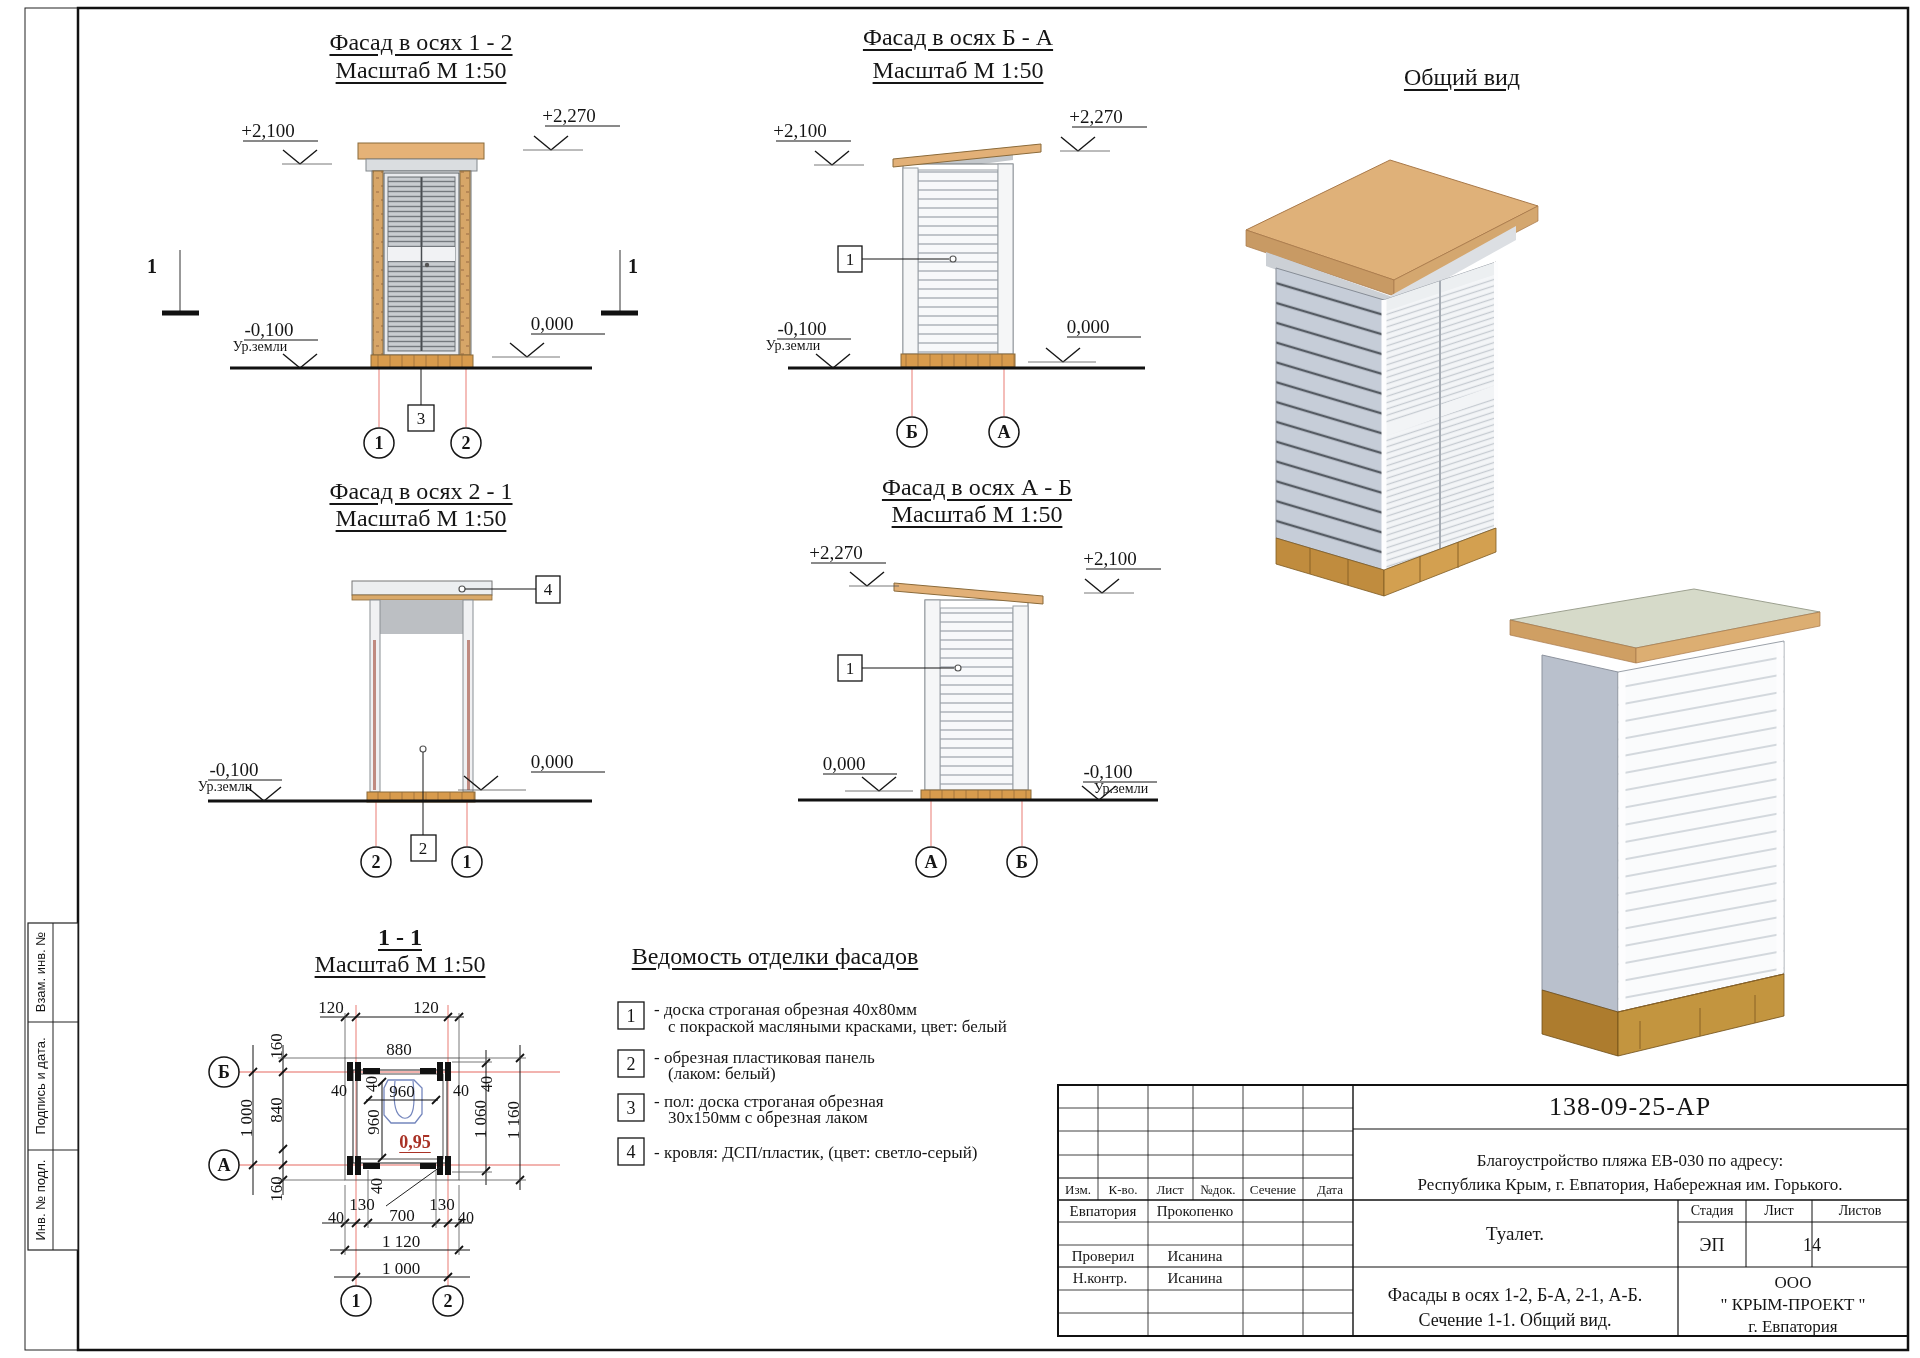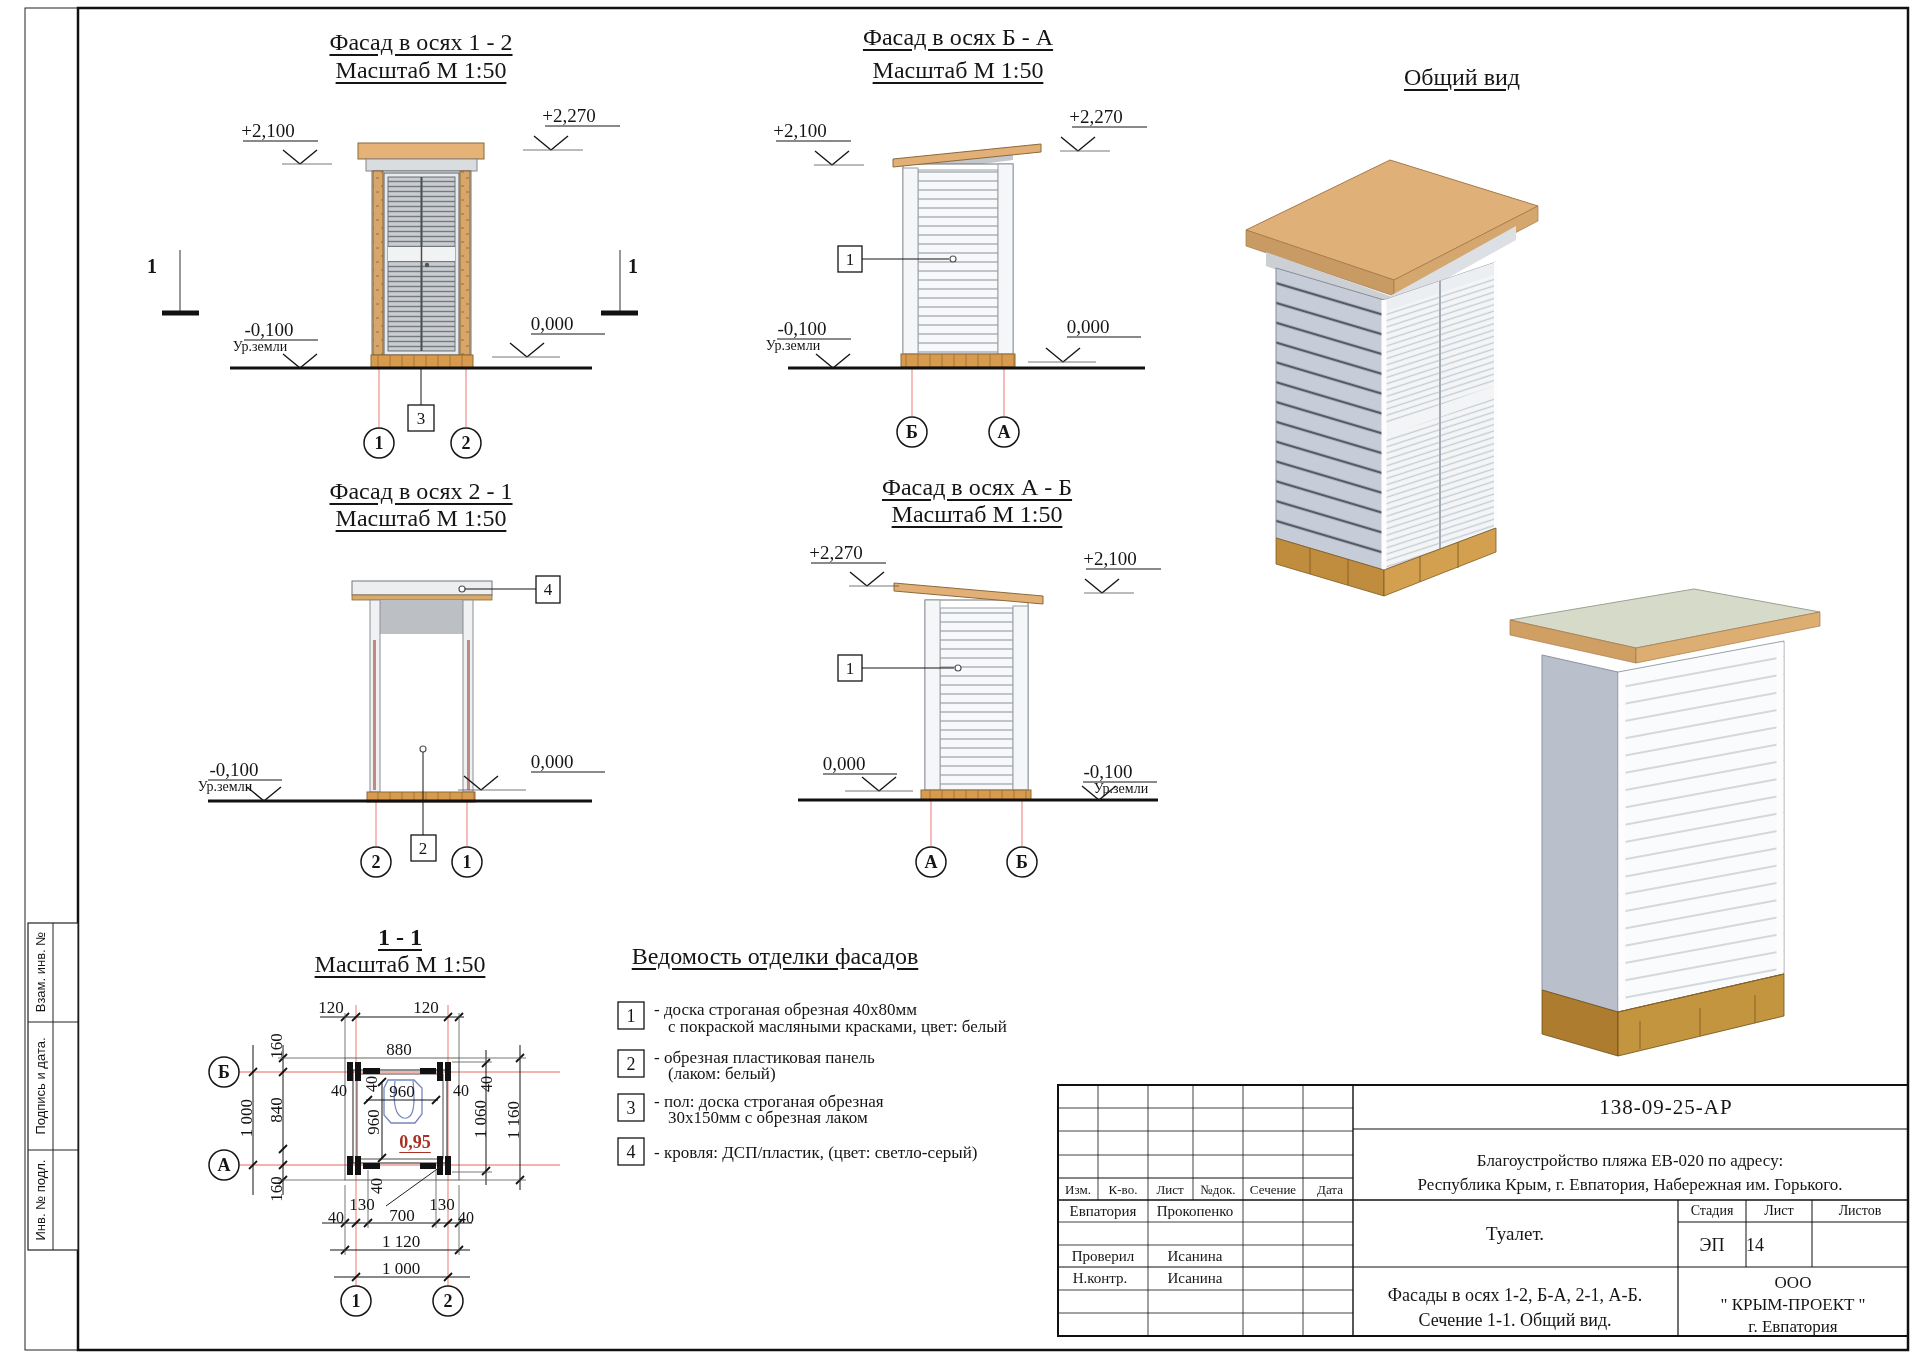--- a/index.html
+++ b/index.html
@@ -6,21 +6,21 @@
   #sheet{position:relative;width:1920px;height:1358px;background:#fff;overflow:hidden;
          font-family:"Liberation Serif",serif;}
   #gfx{position:absolute;left:0;top:0;}
   .L{position:absolute;transform:translate(-50%,-50%);font-family:"Liberation Serif",serif;
      color:#151515;white-space:nowrap;line-height:1;}
   .lft{transform:translate(0,-50%);}
   .rot{transform:translate(-50%,-50%) rotate(-90deg);}
   .sans{font-family:"Liberation Sans",sans-serif;}
   .u{text-decoration:underline;text-underline-offset:4px;}
   .b{font-weight:bold;}
-  .t24{font-size:24px;} .t21{font-size:21px;margin-left:36px;} .t20{font-size:20px;} .t19{font-size:19px;}
+  .t24{font-size:24px;} .t21{font-size:26px;} .t20{font-size:20px;} .t19{font-size:19px;}
   .t18{font-size:18px;} .t17{font-size:17px;} .t16{font-size:16px;} .t15{font-size:15px;}
   .t14{font-size:14px;} .t13{font-size:13px;}
   .red{color:#a93226;}
   
   .ln{stroke:#151515;stroke-width:1;fill:none;}
   .ln2{stroke:#151515;stroke-width:1.4;fill:none;}
   .thin{stroke:#555;stroke-width:0.8;fill:none;}
   .tk{stroke:#111;stroke-width:1.8;}
   .ax{stroke:#ee9a94;stroke-width:1.3;}
   .grd{stroke:#111;stroke-width:3;}
@@ -460,38 +460,38 @@
 <div class="L t18" style="left:631px;top:1064px">2</div>
 <div class="L lft t17" style="left:654px;top:1057px">-  обрезная пластиковая панель</div>
 <div class="L lft t17" style="left:668px;top:1073px">(лаком: белый)</div>
 <div class="L t18" style="left:631px;top:1108px">3</div>
 <div class="L lft t17" style="left:654px;top:1101px">-  пол: доска строганая обрезная</div>
 <div class="L lft t17" style="left:668px;top:1117px">30х150мм с обрезная лаком</div>
 <div class="L t18" style="left:631px;top:1152px">4</div>
 <div class="L lft t17" style="left:654px;top:1152px">-  кровля:  ДСП/пластик, (цвет: светло-серый)</div>
 
 <div class="L t21" style="left:1630px;top:1107px;letter-spacing:1px">138-09-25-АР</div>
-<div class="L t17" style="left:1630px;top:1160px">Благоустройство пляжа ЕВ-020 по  адресу:</div>
+<div class="L t17" style="left:1630px;top:1160px">Благоустройство пляжа ЕВ-030 по  адресу:</div>
 <div class="L t17" style="left:1630px;top:1184px">Республика  Крым,  г. Евпатория,  Набережная  им. Горького.</div>
 <div class="L t13" style="left:1078px;top:1189px">Изм.</div>
 <div class="L t13" style="left:1123px;top:1189px">К-во.</div>
 <div class="L t13" style="left:1170px;top:1189px">Лист</div>
 <div class="L t13" style="left:1218px;top:1189px">№док.</div>
 <div class="L t13" style="left:1273px;top:1189px">Сечение</div>
 <div class="L t13" style="left:1330px;top:1189px">Дата</div>
 <div class="L t15" style="left:1103px;top:1211px">Евпатория</div>
 <div class="L t15" style="left:1195px;top:1211px">Прокопенко</div>
 <div class="L t15" style="left:1103px;top:1256px">Проверил</div>
 <div class="L t15" style="left:1195px;top:1256px">Исанина</div>
 <div class="L t15" style="left:1100px;top:1278px">Н.контр.</div>
 <div class="L t15" style="left:1195px;top:1278px">Исанина</div>
 <div class="L t19" style="left:1515px;top:1233px">Туалет.</div>
 <div class="L t14" style="left:1712px;top:1211px">Стадия</div>
 <div class="L t14" style="left:1779px;top:1211px">Лист</div>
 <div class="L t14" style="left:1860px;top:1211px">Листов</div>
 <div class="L t18" style="left:1712px;top:1245px">ЭП</div>
-<div class="L t18" style="left:1755px;top:1245px">14</div>
+<div class="L t18" style="left:1812px;top:1245px">14</div>
 <div class="L t18" style="left:1515px;top:1295px">Фасады в осях 1-2,  Б-А,  2-1,  А-Б.</div>
 <div class="L t18" style="left:1515px;top:1320px">Сечение 1-1.  Общий  вид.</div>
 <div class="L t17" style="left:1793px;top:1282px">ООО</div>
 <div class="L t17" style="left:1793px;top:1304px">"  КРЫМ-ПРОЕКТ "</div>
 <div class="L t17" style="left:1793px;top:1326px">г. Евпатория</div>
 </div>
 
 </body></html>

